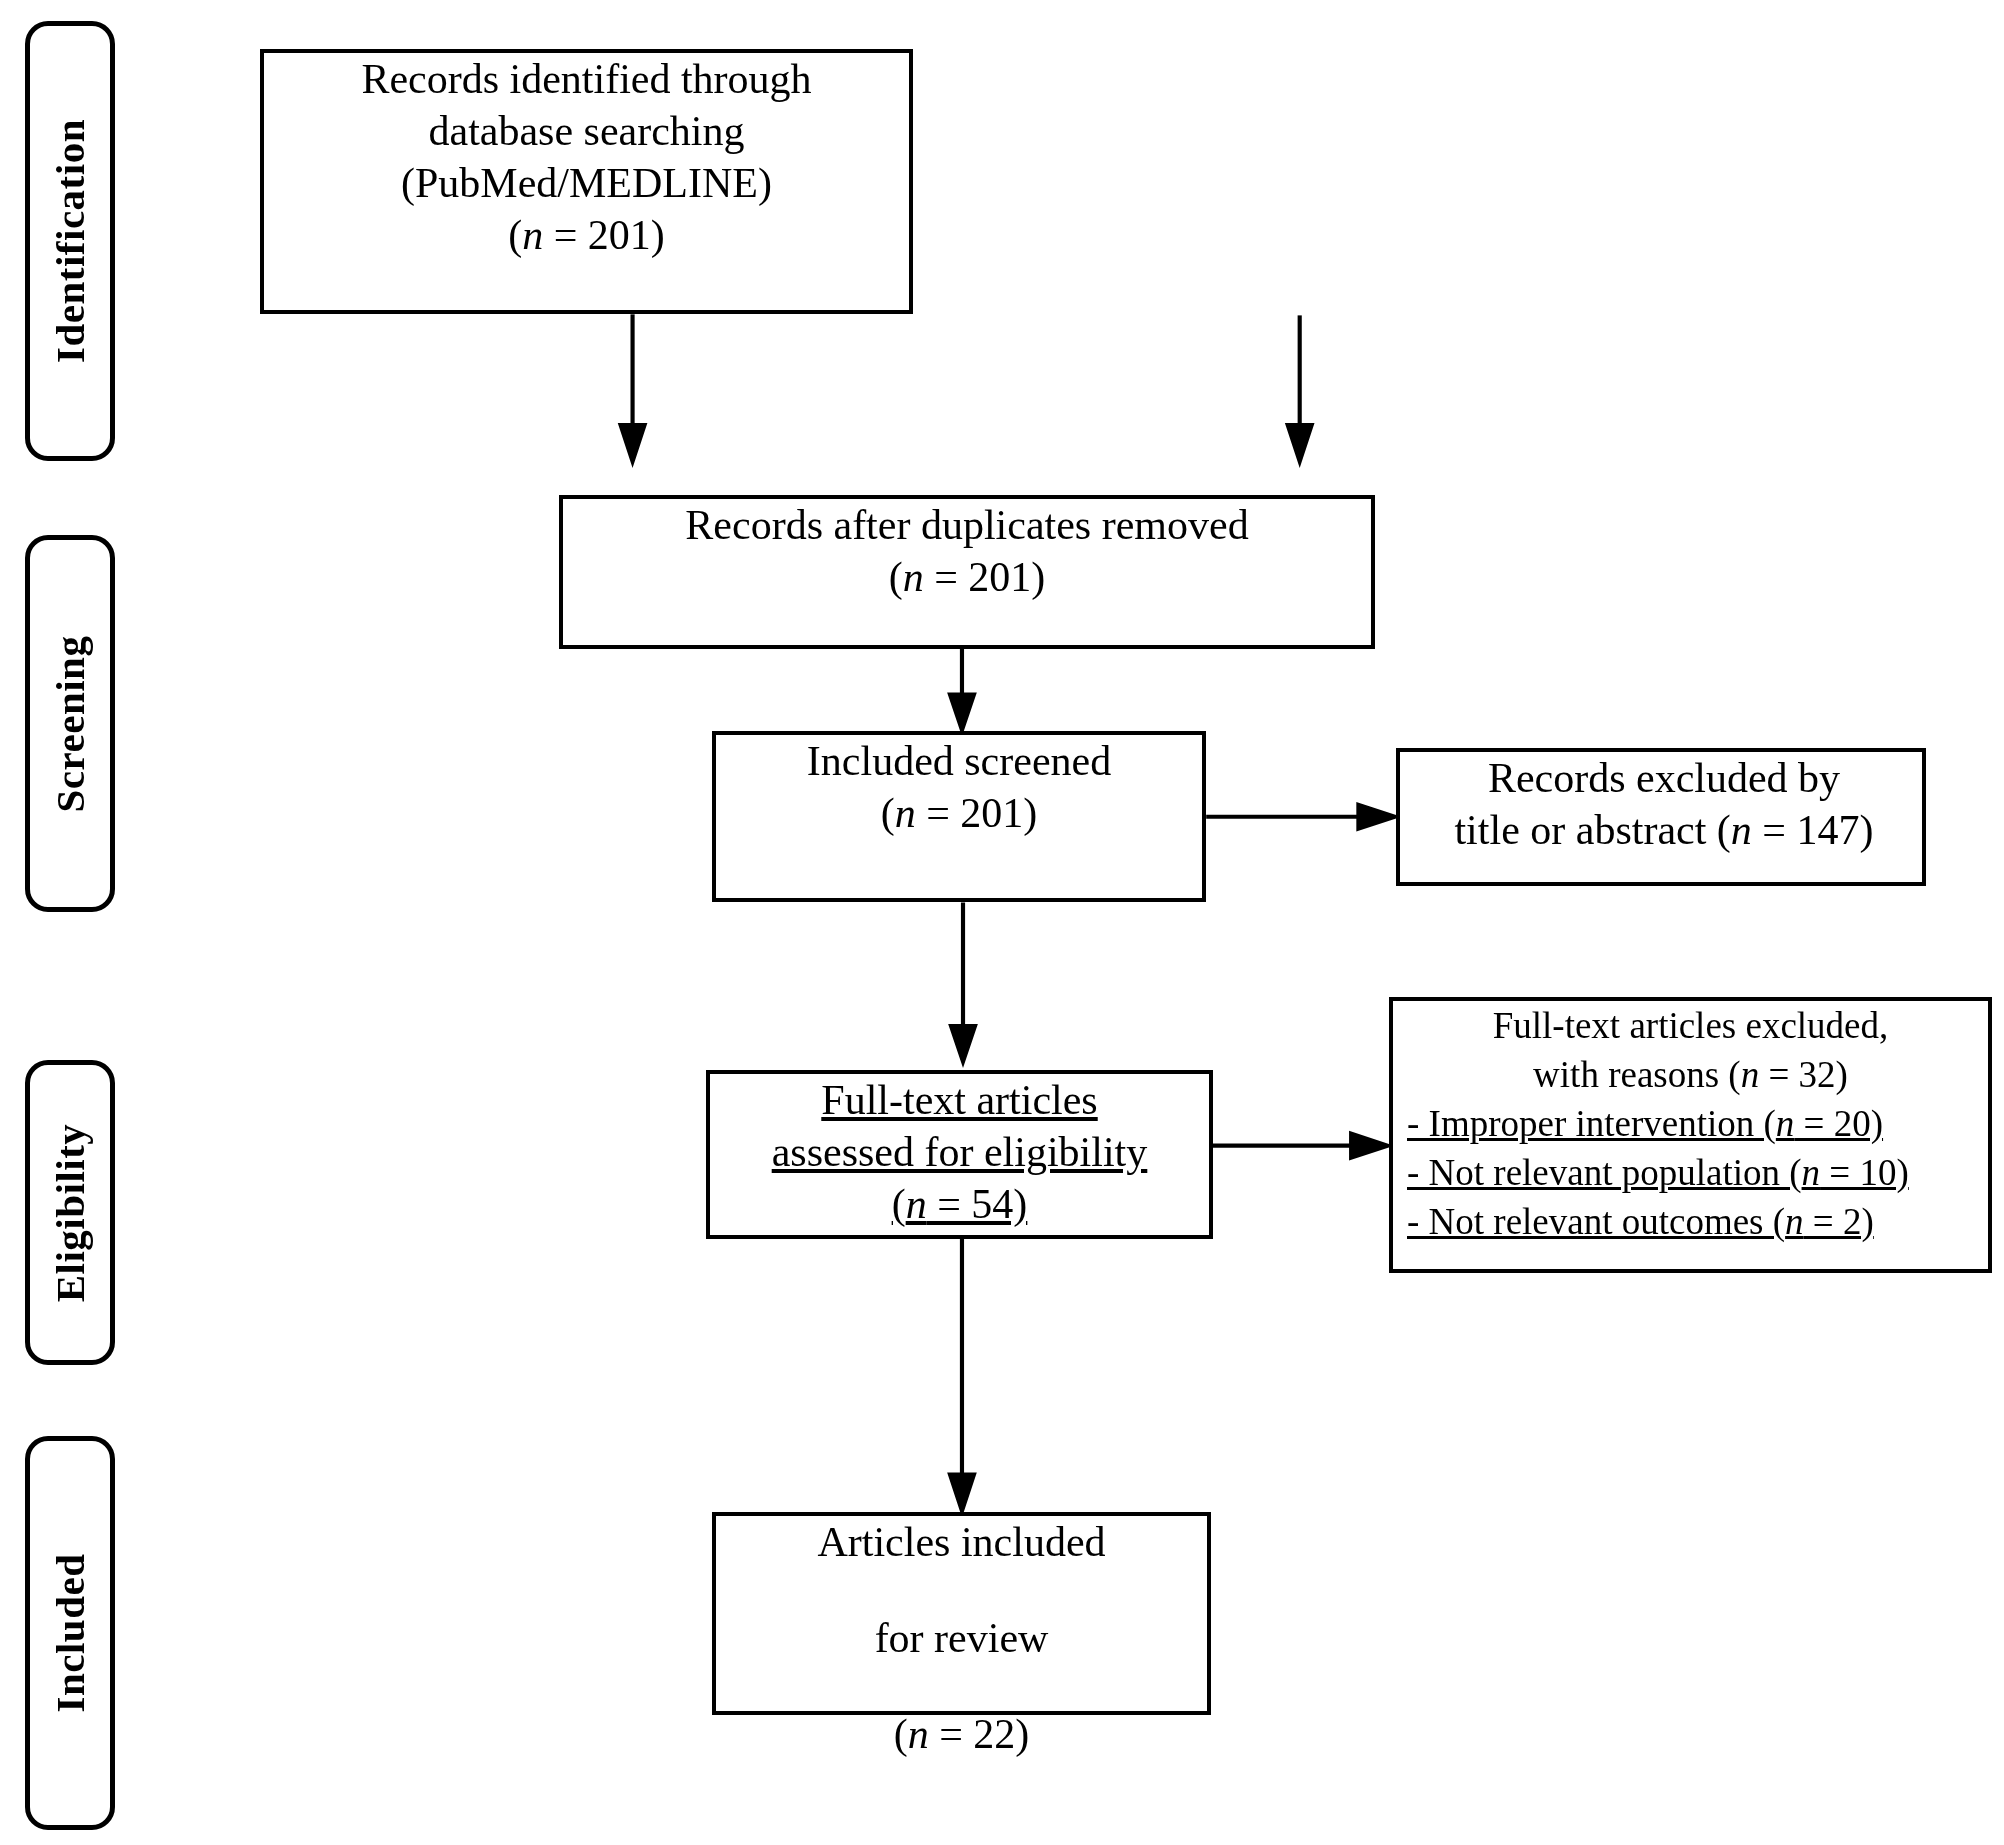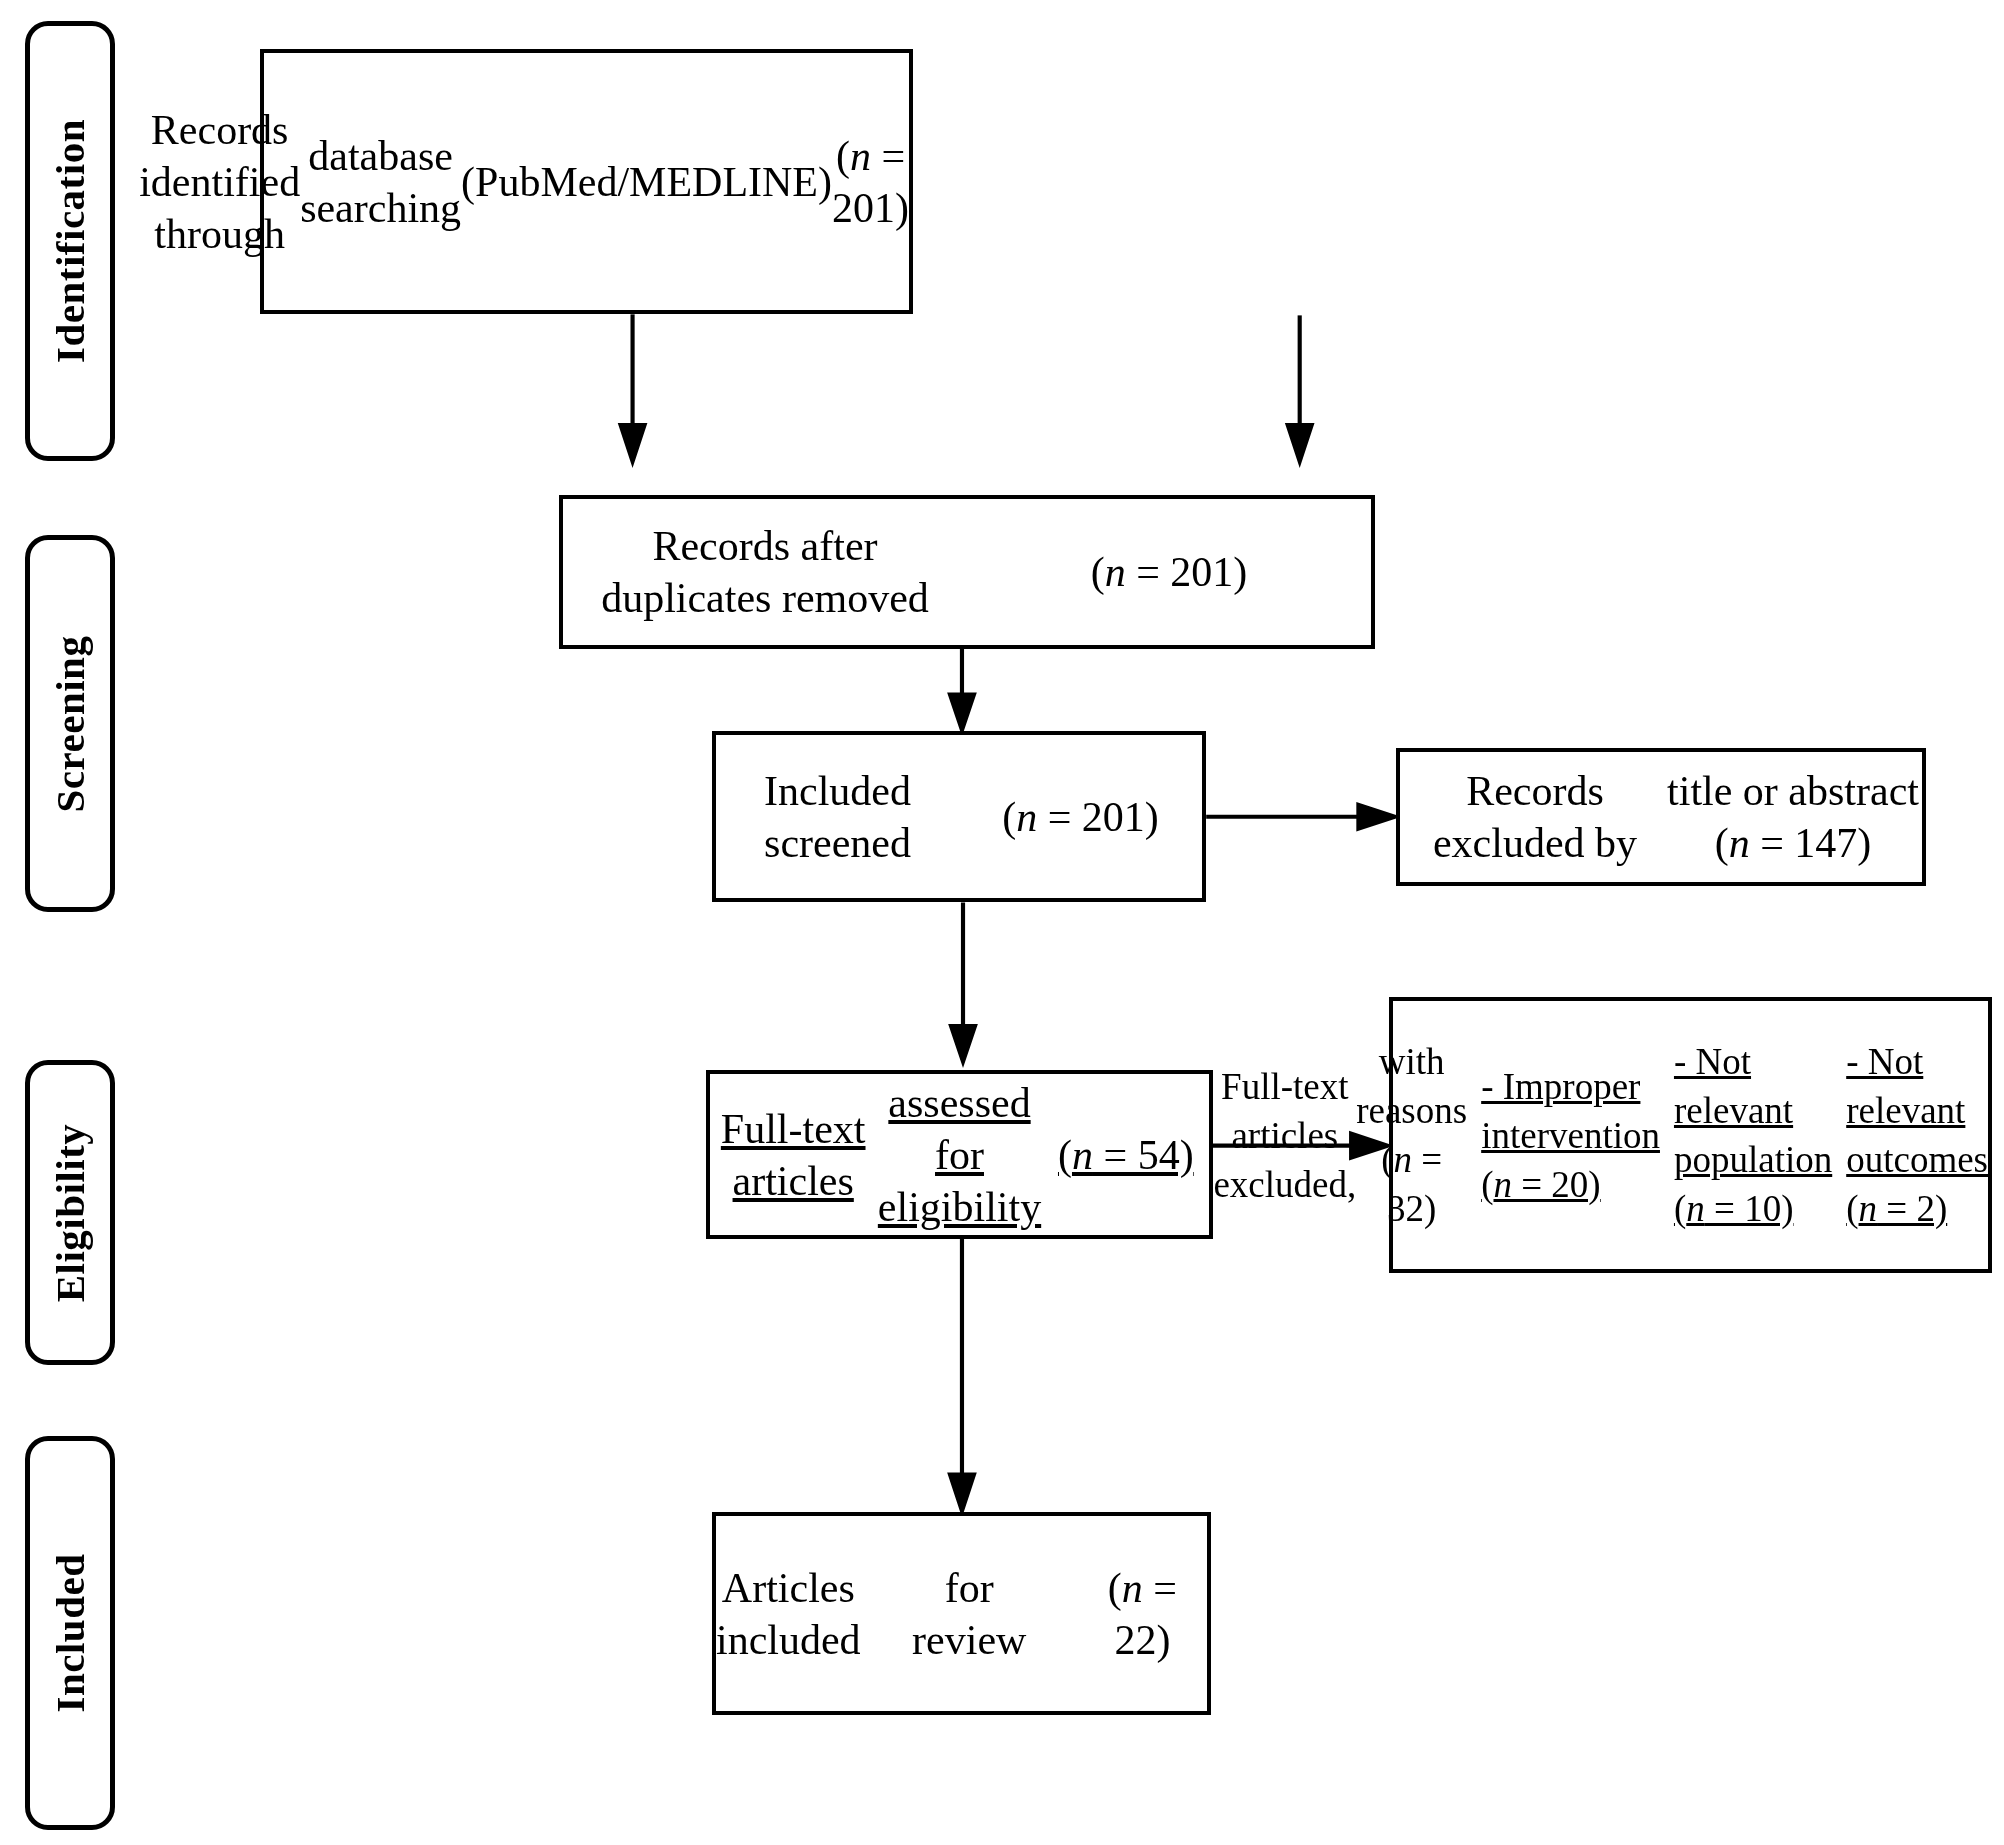--- a/index.html
+++ b/index.html
@@ -12,22 +12,22 @@
     position:absolute; left:25px; width:90px;
     border:5.7px solid #000; border-radius:23px; background:#fff;
     box-sizing:border-box; display:flex; align-items:center; justify-content:center;
   }
   .stage .vlabel {
     transform:rotate(-90deg); white-space:nowrap;
     font-weight:bold; font-size:41px; letter-spacing:0.5px;
   }
   .fbox {
     position:absolute; border:4.7px solid #000; background:#fff;
-    box-sizing:border-box; display:flex; flex-direction:row;
-    justify-content:flex-end; align-items:center;
+    box-sizing:border-box; display:flex; flex-direction:column;
+    justify-content:flex-start; align-items:center;
     font-size:42px; line-height:52px; text-align:center;
   }
   .fbox .t { width:100%; }
   .fbox.reasons { font-size:37px; line-height:49px; }
   .t.left { text-align:left; padding-left:14px; box-sizing:border-box;text-decoration:underline; }
   i { font-style:italic; }
 </style>
 </head>
 <body>
 

